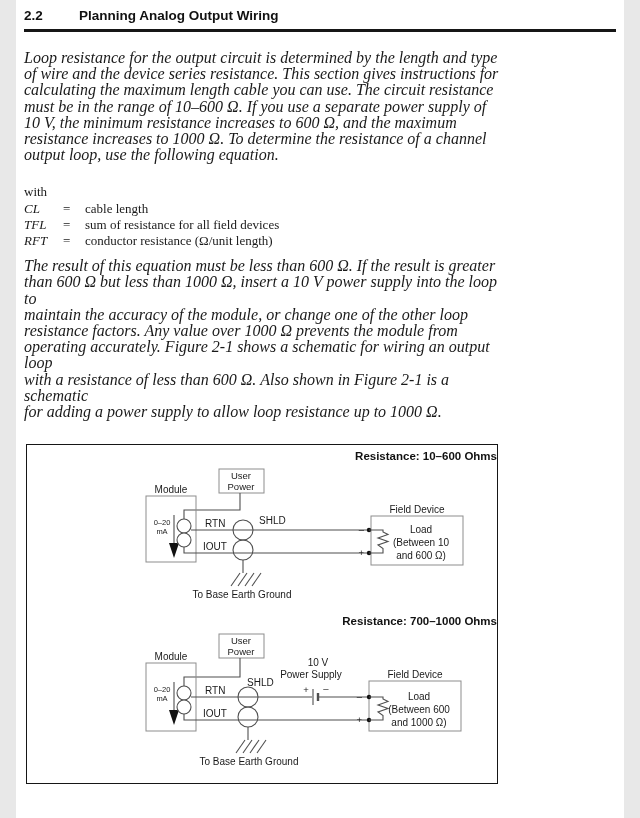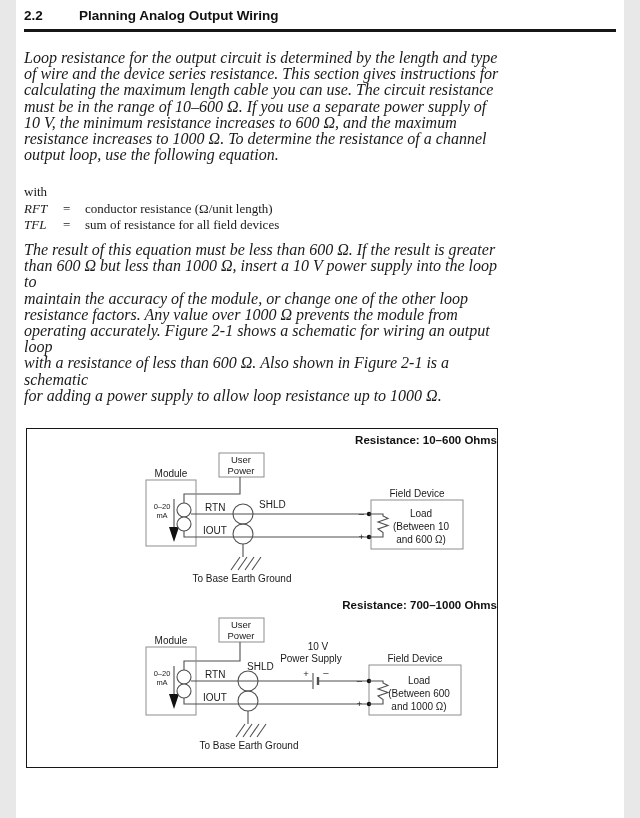--- a/index.html
+++ b/index.html
@@ -80,24 +80,27 @@
 calculating the maximum length cable you can use. The circuit resistance
 must be in the range of 10–600 Ω. If you use a separate power supply of
 10 V, the minimum resistance increases to 600 Ω, and the maximum
 resistance increases to 1000 Ω. To determine the resistance of a channel
 output loop, use the following equation.</p>
 
 
       <div class="where">
         <div>with</div>
         <div class="where-row">
-          <span class="term">RFT</span><span class="eq">=</span><span class="def">conductor resistance (Ω/unit length)</span>
+          <span class="term">CL</span><span class="eq">=</span><span class="def">cable length</span>
         </div>
         <div class="where-row">
           <span class="term">TFL</span><span class="eq">=</span><span class="def">sum of resistance for all field devices</span>
+        </div>
+        <div class="where-row">
+          <span class="term">RFT</span><span class="eq">=</span><span class="def">conductor resistance (Ω/unit length)</span>
         </div>
       </div>
 
       <p class="para p2">The result of this equation must be less than 600 Ω. If the result is greater
 than 600 Ω but less than 1000 Ω, insert a 10 V power supply into the loop to
 maintain the accuracy of the module, or change one of the other loop
 resistance factors. Any value over 1000 Ω prevents the module from
 operating accurately. Figure 2-1 shows a schematic for wiring an output loop
 with a resistance of less than 600 Ω. Also shown in Figure 2-1 is a schematic
 for adding a power supply to allow loop resistance up to 1000 Ω.</p>

